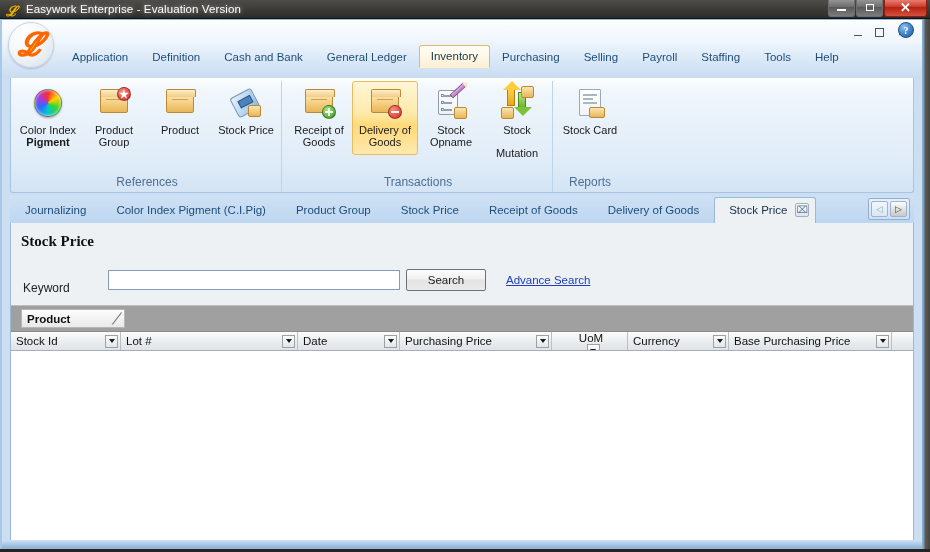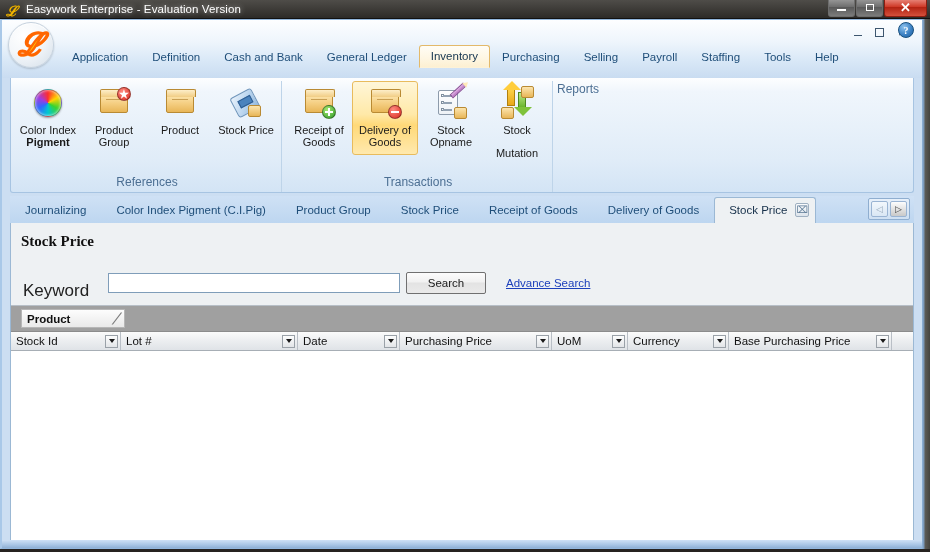--- a/index.html
+++ b/index.html
@@ -403,21 +403,21 @@
   .page-title {
     font-size: 15px; font-weight: bold; color: #111;
     padding: 10px 0 0 10px;
     font-family: "Liberation Serif", serif;
   }
   .searchrow {
     display: flex; align-items: center;
     padding: 14px 0 0 12px;
     gap: 0;
   }
-  .lbl-keyword { font-size: 17px; color:#222; width: 85px; margin-top: 17px; }
+  .lbl-keyword { font-size: 12px; color:#222; width: 85px; margin-top: 17px; }
   .kw-input {
     width: 292px; height: 20px;
     border: 1px solid #7f9db9;
     background: #fff;
     font-family: "Liberation Sans", sans-serif;
     font-size: 11.5px;
     padding: 0 3px;
     outline: none;
   }
   .btn-search {
@@ -632,20 +632,33 @@
                 <div class="ic-cube2"></div>
                 <div class="ic-cube3"></div>
               </div>
               <div class="lab">Stock</div>
               <div class="lab" style="margin-top: 11px;">Mutation</div>
             </div>
           </div>
           <div class="rgroup-label">Transactions</div>
         </div>
         <div class="rgroup">
+          <div class="rgroup-items">
+            <div class="ritem">
+              <div class="ricon">
+                <div class="ic-doc">
+                  <i class="ln" style="top:4px;width:14px"></i>
+                  <i class="ln" style="top:8px;width:10px"></i>
+                  <i class="ln" style="top:12px;width:14px"></i>
+                </div>
+                <div class="ic-docbox"></div>
+              </div>
+              <div class="lab">Stock Card</div>
+            </div>
+          </div>
           <div class="rgroup-label">Reports</div>
         </div>
       </div>
 
     <div class="doctabs" id="doctab-strip">
       <div class="dtab"><span>Journalizing</span></div>
         <div class="dtab"><span>Color Index Pigment (C.I.Pig)</span></div>
         <div class="dtab"><span>Product Group</span></div>
         <div class="dtab"><span>Stock Price</span></div>
         <div class="dtab"><span>Receipt of Goods</span></div>
@@ -695,21 +708,21 @@
               <span class="gh-filter">
                 <i class="caret"></i>
               </span>
             </div>
             <div class="gh" style="width: 152px;">
               <span>Purchasing Price</span>
               <span class="gh-filter">
                 <i class="caret"></i>
               </span>
             </div>
-            <div class="gh" style="width: 76px;">
+            <div class="gh" style="width: 76px; flex-direction: column;">
               <span>UoM</span>
               <span class="gh-filter">
                 <i class="caret"></i>
               </span>
             </div>
             <div class="gh" style="width: 101px;">
               <span>Currency</span>
               <span class="gh-filter">
                 <i class="caret"></i>
               </span>

